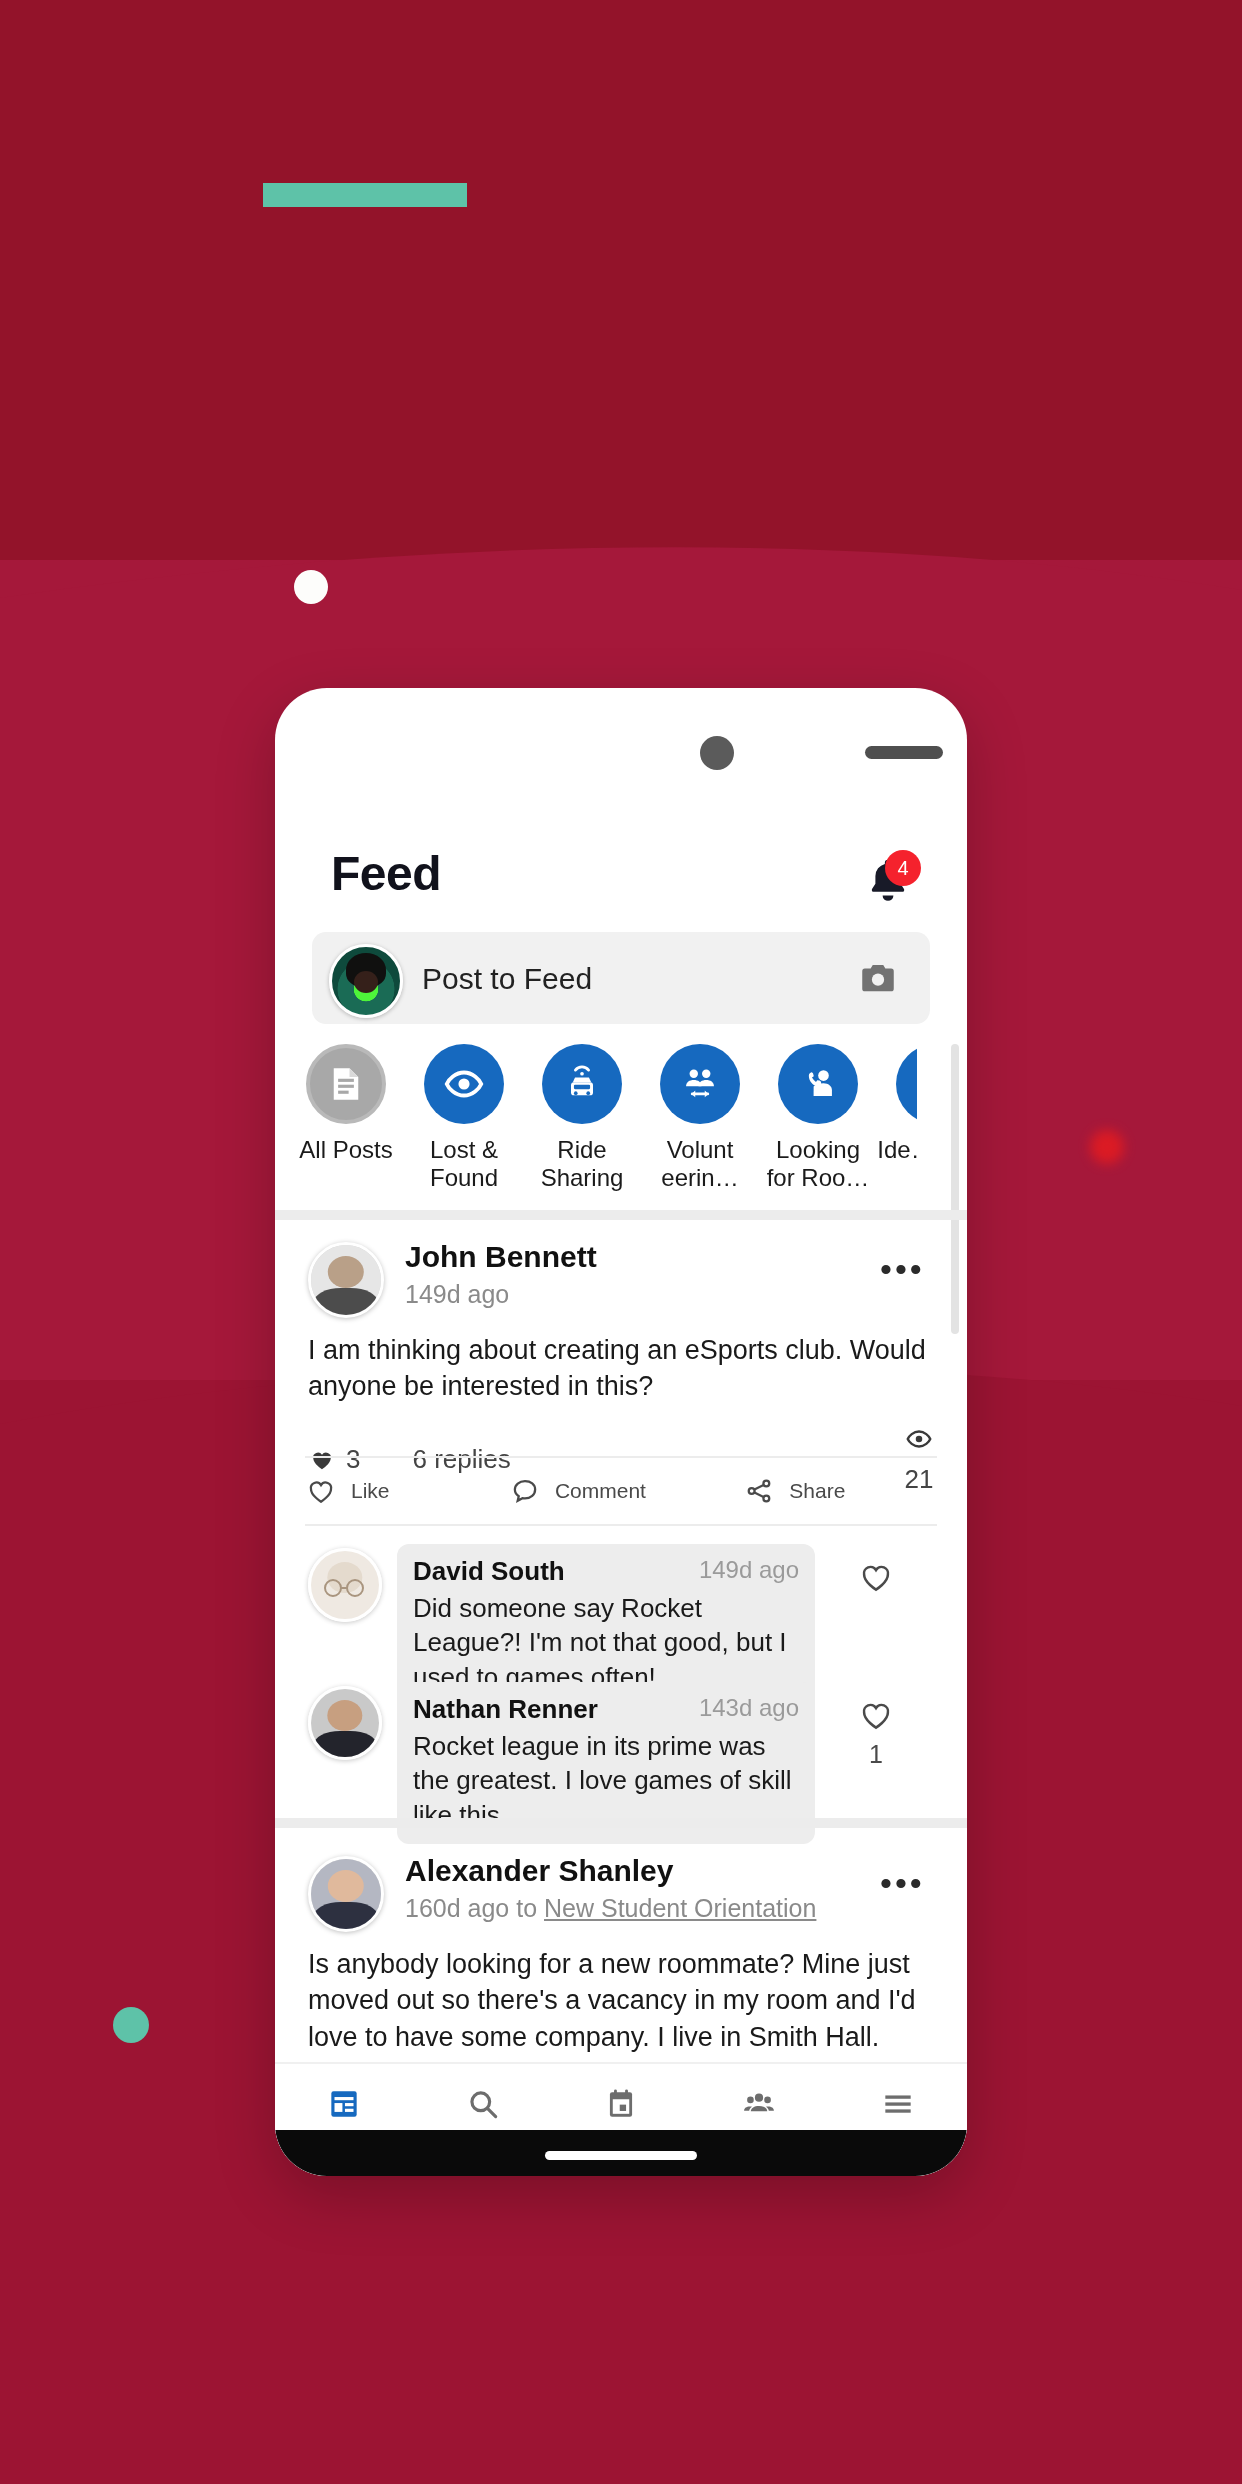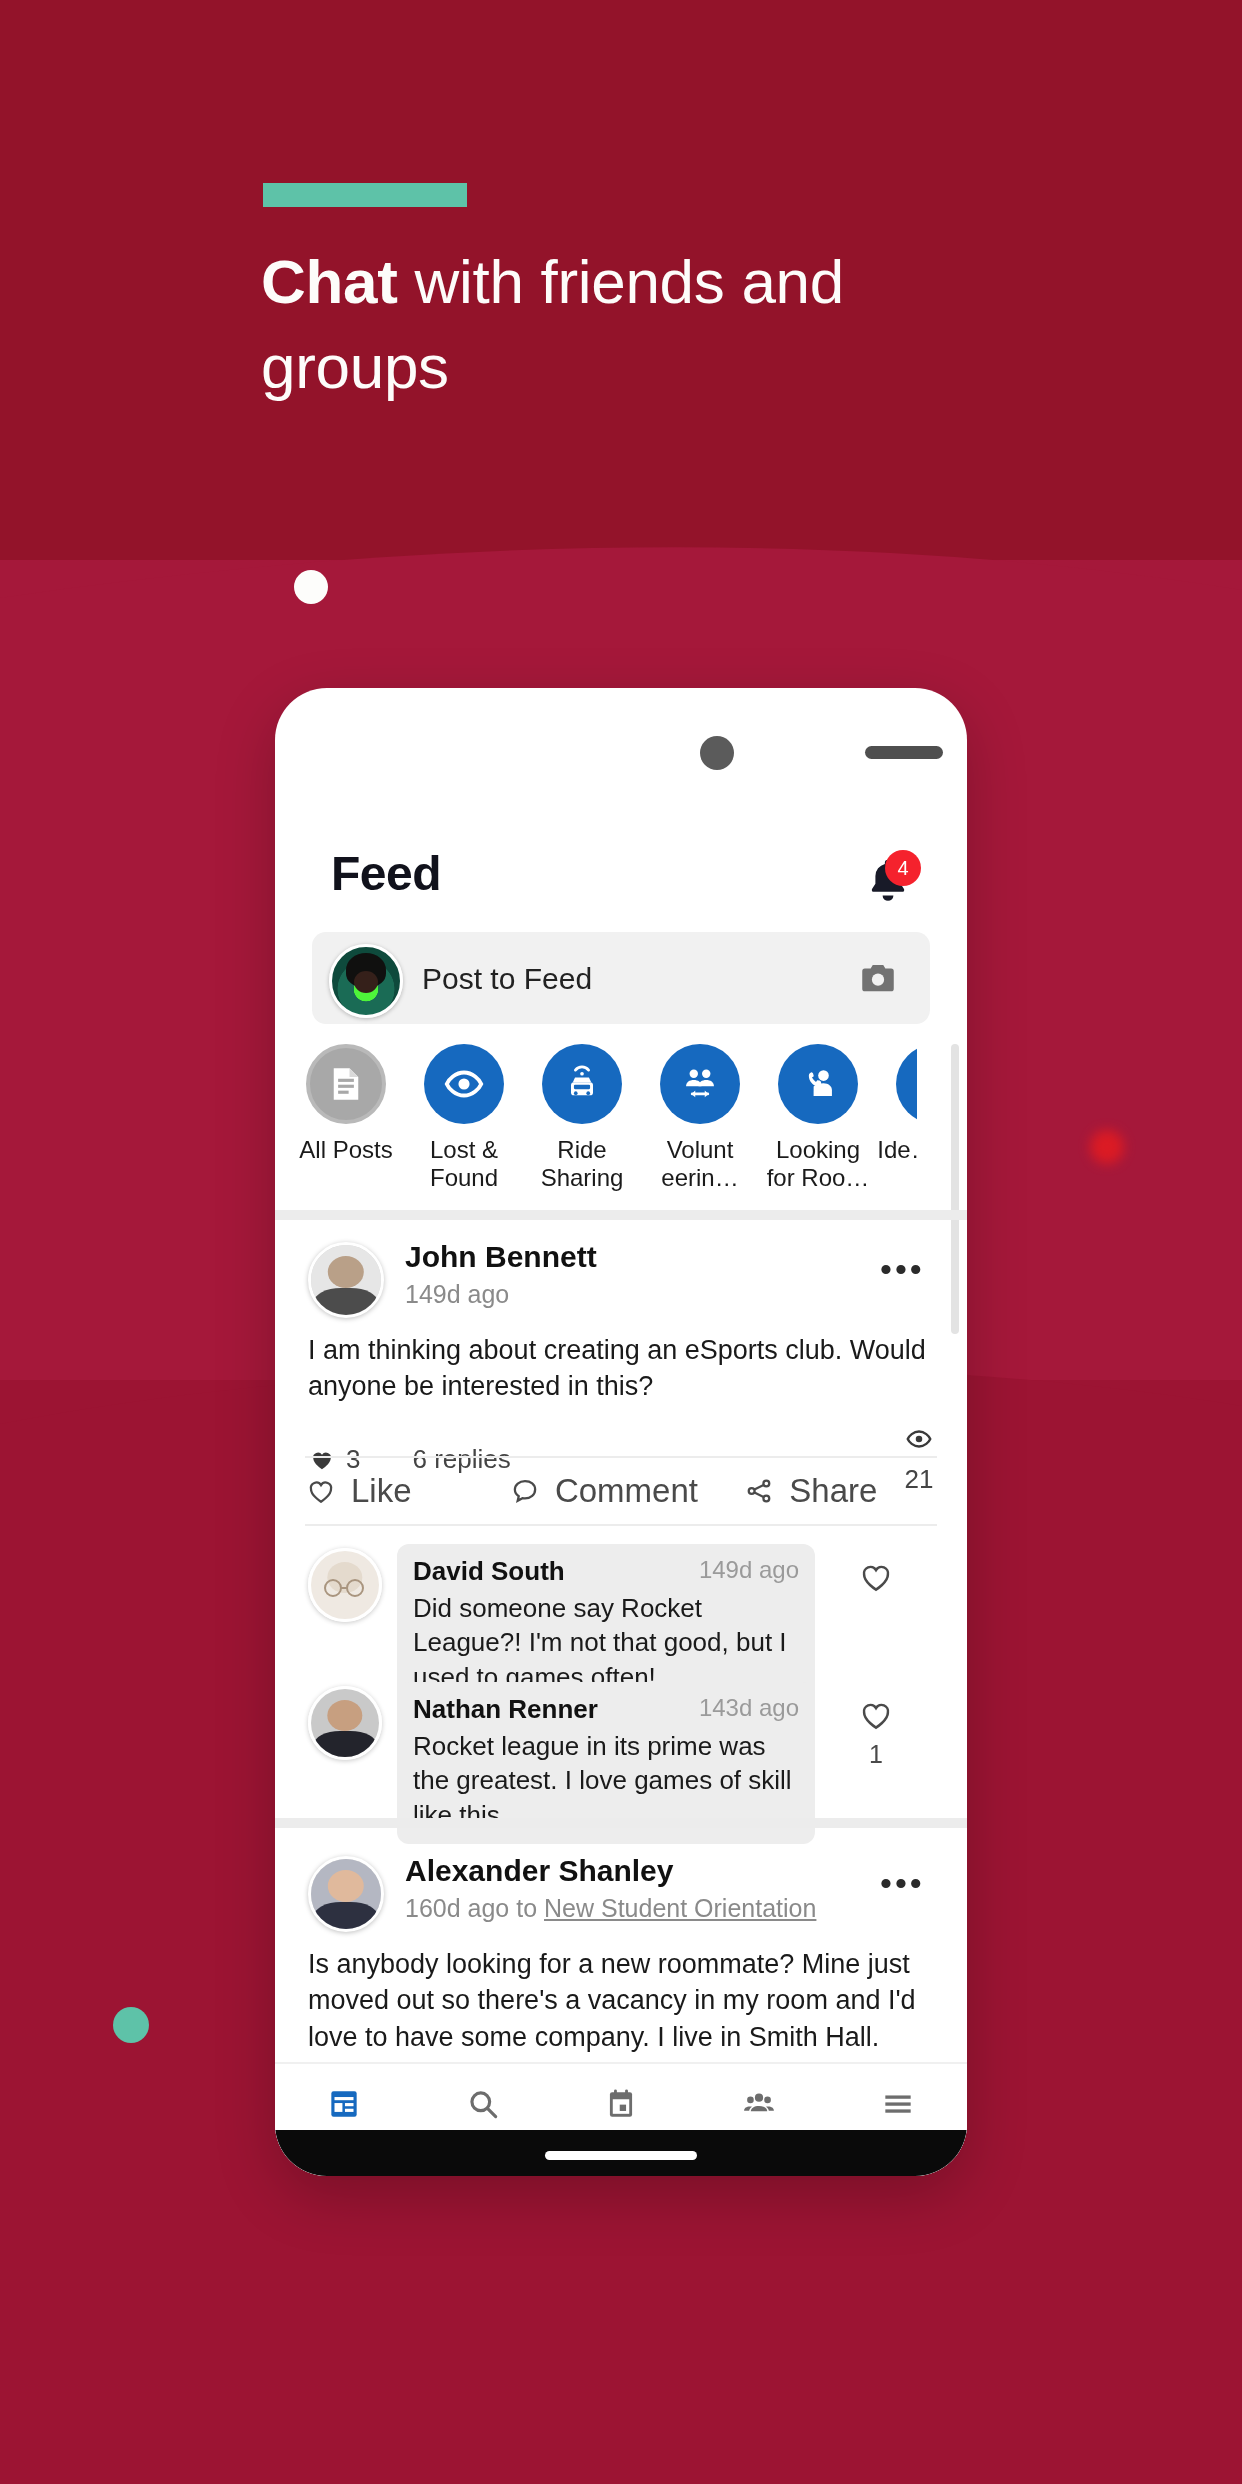--- a/index.html
+++ b/index.html
@@ -70,21 +70,21 @@
   .av-head{position:absolute;left:50%;top:16%;transform:translateX(-50%);width:52%;height:46%;border-radius:50%;}
   .av-body{position:absolute;left:50%;top:62%;transform:translateX(-50%);width:92%;height:48%;border-radius:42% 42% 0 0;}
   .p-name{position:absolute;left:130px;top:4px;font-size:30px;font-weight:700;color:#111;}
   .p-meta{position:absolute;left:130px;top:44px;font-size:25px;color:#8a8a8a;}
   .p-meta u{text-decoration:underline;}
   .p-more{position:absolute;left:605px;top:28px;letter-spacing:3px;font-size:34px;color:#2b2b2b;line-height:0.3;}
   .p-text{position:absolute;left:33px;font-size:27px;color:#1a1a1a;line-height:1.35;width:620px;}
   .p-stats{position:absolute;left:33px;width:626px;font-size:26px;color:#444;}
   .p-actions{position:absolute;left:30px;width:632px;border-top:2px solid #ececec;border-bottom:2px solid #ececec;
     height:66px;display:flex;align-items:center;}
-  .act{flex:1;display:flex;align-items:center;gap:14px;font-size:33px;color:#4a4a4a;}
+  .act{flex:1;display:flex;align-items:center;gap:14px;font-size:21px;color:#4a4a4a;}
 
   
   .reply{position:absolute;left:0;width:692px;}
   .r-avatar{position:absolute;left:33px;top:4px;width:68px;height:68px;border-radius:50%;border:3px solid #fff;
     box-shadow:0 1px 5px rgba(0,0,0,.22);overflow:hidden;}
   .r-bubble{position:absolute;left:122px;top:0;width:418px;background:#ededed;border-radius:12px;padding:12px 16px;box-sizing:border-box;}
   .r-name{font-size:26px;font-weight:700;color:#111;display:inline-block;}
   .r-time{font-size:24px;color:#9a9a9a;float:right;}
   .r-text{font-size:26px;color:#1a1a1a;line-height:1.32;margin-top:4px;clear:both;}
   .r-like{position:absolute;left:578px;top:14px;text-align:center;width:46px;}
@@ -113,21 +113,20 @@
   <div class="bg-band2"></div>
   <svg class="wave2" viewBox="0 0 1242 140" preserveAspectRatio="none">
     <path d="M0,104 C360,34 880,26 1242,86 L1242,140 L0,140 Z" fill="#9c1433"></path>
   </svg>
 
   <div class="dot-white"></div>
   <div class="dot-teal"></div>
   <div class="dot-red"></div>
 
   <div class="accent-bar"></div>
-  <div class="headline"><b>Chat</b><span> with friends and groups</span></div>
 
   <div class="phone">
     <div class="phone-cam"></div>
     <div class="phone-speaker"></div>
 
     <div class="screen">
 
       <div class="feed-head">
         <div class="feed-title">Feed</div>
         <div class="bell-wrap">

